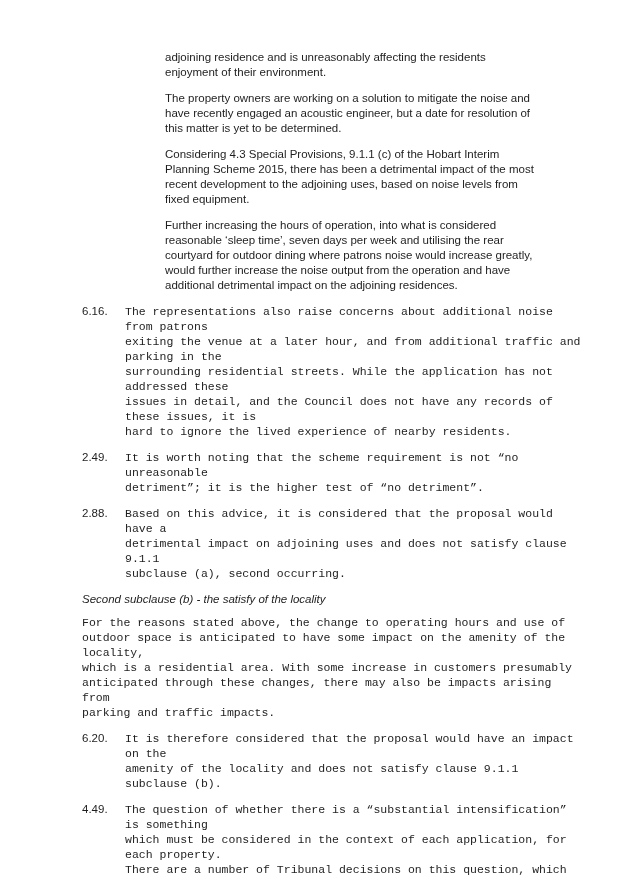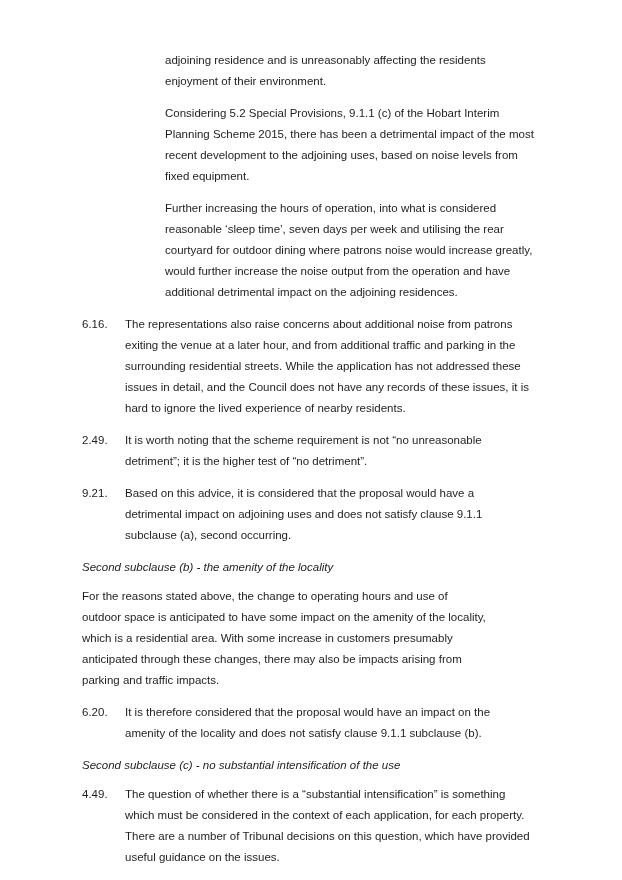--- a/index.html
+++ b/index.html
@@ -7,21 +7,21 @@
     padding: 0;
     background: #ffffff;
   }
   .page {
     position: relative;
     width: 622px;
     height: 880px;
     background: #ffffff;
     font-family: "Liberation Sans", "DejaVu Sans", sans-serif;
     font-size: 11.5px;
-    line-height: 21px;
+    line-height: 15px;
     color: #1e1e1e;
     overflow: hidden;
   }
   .content {
     position: absolute;
     left: 82px;
     top: 50px;
     width: 500px;
   }
   .para {
@@ -32,36 +32,40 @@
     display: flex;
     margin: 0 0 11px 0;
   }
   .numbered .num {
     width: 43px;
     flex-shrink: 0;
   }
   .numbered .txt {
     white-space: pre-line;
     flex: 1;
+    font-family: Liberation Mono, monospace;
   }
   .heading {
     font-style: italic;
     margin: 0 0 8px 0;
     white-space: pre-line;
   }
 </style>
 </head>
 <body>
 
 <div class="page">
   <div class="content">
 
     <p class="para">adjoining residence and is unreasonably affecting the residents
 enjoyment of their environment.</p>
-    <p class="para">Considering 5.2 Special Provisions, 9.1.1 (c) of the Hobart Interim
+    <p class="para">The property owners are working on a solution to mitigate the noise and
+have recently engaged an acoustic engineer, but a date for resolution of
+this matter is yet to be determined.</p>
+    <p class="para">Considering 4.3 Special Provisions, 9.1.1 (c) of the Hobart Interim
 Planning Scheme 2015, there has been a detrimental impact of the most
 recent development to the adjoining uses, based on noise levels from
 fixed equipment.</p>
     <p class="para">Further increasing the hours of operation, into what is considered
 reasonable ‘sleep time’, seven days per week and utilising the rear
 courtyard for outdoor dining where patrons noise would increase greatly,
 would further increase the noise output from the operation and have
 additional detrimental impact on the adjoining residences.</p>
 
     <div class="numbered">
@@ -73,43 +77,42 @@
 hard to ignore the lived experience of nearby residents.</div>
     </div>
 
     <div class="numbered">
       <span class="num">2.49.</span>
       <div class="txt">It is worth noting that the scheme requirement is not “no unreasonable
 detriment”; it is the higher test of “no detriment”.</div>
     </div>
 
     <div class="numbered">
-      <span class="num">9.21.</span>
+      <span class="num">2.88.</span>
       <div class="txt">Based on this advice, it is considered that the proposal would have a
 detrimental impact on adjoining uses and does not satisfy clause 9.1.1
 subclause (a), second occurring.</div>
     </div>
 
-    <p class="heading">Second subclause (b) - the amenity of the locality</p>
+    <p class="heading">Second subclause (b) - the satisfy of the locality</p>
 
     <div class="numbered">
       <div class="txt">For the reasons stated above, the change to operating hours and use of
 outdoor space is anticipated to have some impact on the amenity of the locality,
 which is a residential area. With some increase in customers presumably
 anticipated through these changes, there may also be impacts arising from
 parking and traffic impacts.</div>
     </div>
 
     <div class="numbered">
       <span class="num">6.20.</span>
       <div class="txt">It is therefore considered that the proposal would have an impact on the
 amenity of the locality and does not satisfy clause 9.1.1 subclause (b).</div>
     </div>
 
-    <p class="heading">Second subclause (c) - no substantial intensification of the use</p>
 
     <div class="numbered">
       <span class="num">4.49.</span>
       <div class="txt">The question of whether there is a “substantial intensification” is something
 which must be considered in the context of each application, for each property.
 There are a number of Tribunal decisions on this question, which have provided
 useful guidance on the issues.</div>
     </div>
 
   </div>

